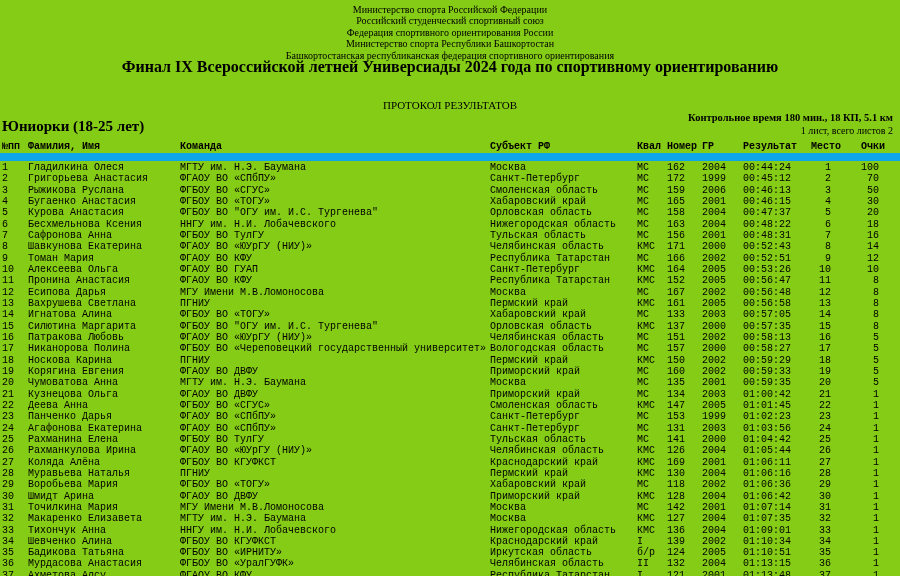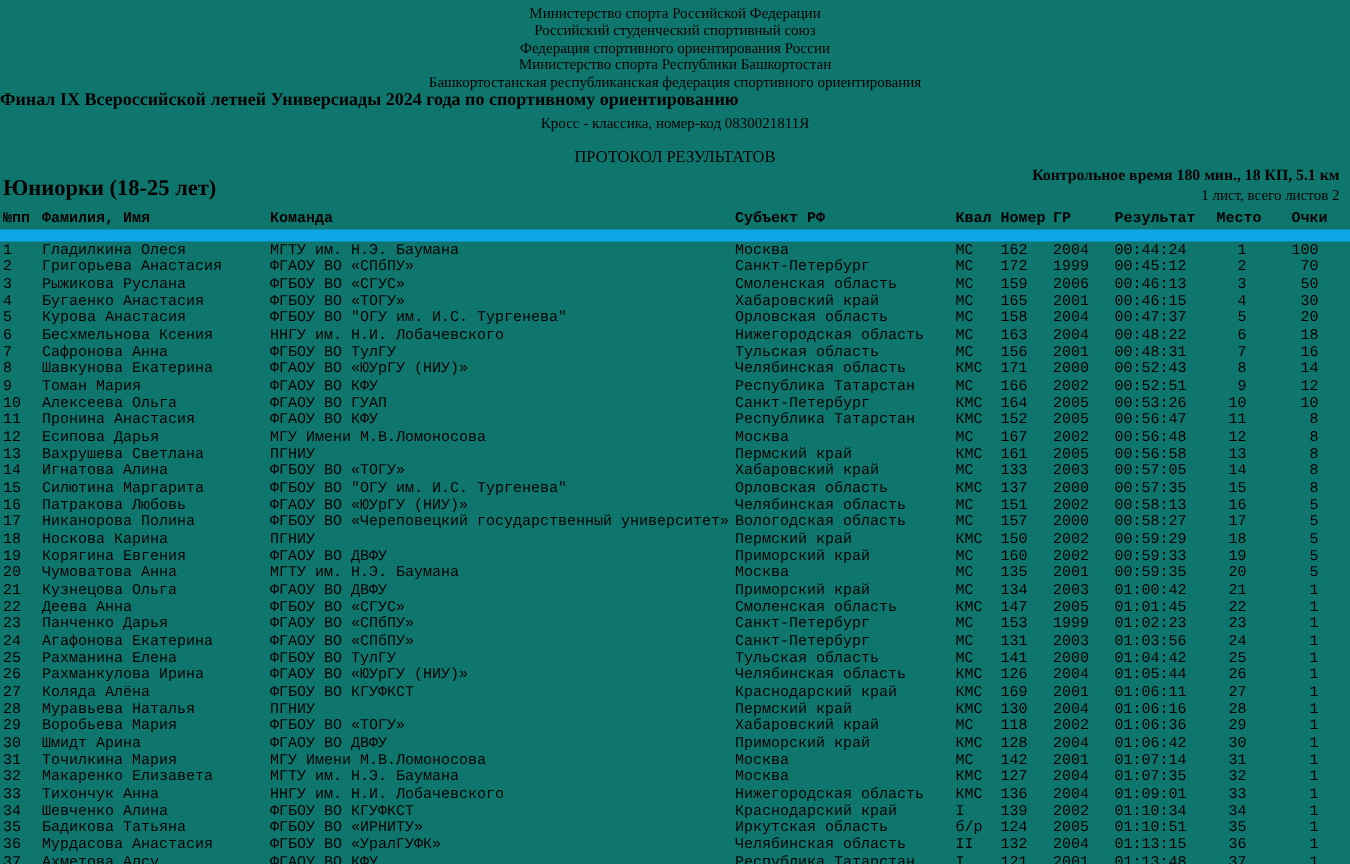--- a/index.html
+++ b/index.html
@@ -1,19 +1,19 @@
 <!DOCTYPE html>
 <html><head>
 <meta charset="utf-8">
 <style>
   html,body{margin:0;padding:0;background:#fff;}
-  .page{position:relative;width:900px;height:576px;background:#0f766e;color:#000;overflow:hidden;
+  .page{position:relative;width:900px;height:576px;background:#84cc16;color:#000;overflow:hidden;
         font-family:"Liberation Serif", serif;}
   .org{position:absolute;top:4px;left:0;right:0;text-align:center;font-size:10px;line-height:11.4px;}
-  .title{position:absolute;top:58px;left:0;right:0;font-weight:bold;font-size:12px;line-height:17px;}
+  .title{position:absolute;top:58px;left:0;right:0;text-align:center;font-weight:bold;font-size:16px;line-height:17px;}
   .subtitle{position:absolute;top:77px;left:0;right:0;text-align:center;font-size:10px;}
   .dateplace{position:absolute;top:88px;left:0;right:0;text-align:center;font-size:10px;}
   .protocol{position:absolute;top:99px;left:0;right:0;text-align:center;font-size:11px;}
   .control{position:absolute;top:112px;right:7px;font-weight:bold;font-size:10.5px;text-align:right;}
   .sheet{position:absolute;top:125px;right:7px;font-size:10px;text-align:right;}
   .section{position:absolute;top:118px;left:2px;font-weight:bold;font-size:15px;}
   .table{position:absolute;top:141px;left:0;width:900px;
          font-family:"Liberation Mono","DejaVu Sans Mono",monospace;font-size:10px;line-height:11.33px;}
   .trow{display:flex;white-space:pre;height:11.33px;align-items:baseline;}
   .thead{font-weight:bold;border-bottom:8px solid #0ea5e9;height:12px;margin-bottom:1px;}
@@ -36,21 +36,20 @@
 
 <div class="page">
   <div class="org">
     <div>Министерство спорта Российской Федерации</div>
     <div>Российский студенческий спортивный союз</div>
     <div>Федерация спортивного ориентирования России</div>
     <div>Министерство спорта Республики Башкортостан</div>
     <div>Башкортостанская республиканская федерация спортивного ориентирования</div>
   </div>
   <div class="title">Финал IX Всероссийской летней Универсиады 2024 года по спортивному ориентированию</div>
-  <div class="subtitle">Кросс - классика, номер-код 0830021811Я</div>
   <div class="protocol">ПРОТОКОЛ РЕЗУЛЬТАТОВ</div>
   <div class="control">Контрольное время 180 мин., 18 КП, 5.1 км</div>
   <div class="sheet">1 лист, всего листов 2</div>
   <div class="section">Юниорки (18-25 лет)</div>
   <div class="table">
     <div class="trow thead"><span class="cell c0">№пп</span><span class="cell c1">Фамилия, Имя</span><span class="cell c2">Команда</span><span class="cell c3">Субъект РФ</span><span class="cell c4">Квал</span><span class="cell c5">Номер</span><span class="cell c6">ГР</span><span class="cell c7">Результат</span><span class="cell c8">Место</span><span class="cell c9">Очки</span></div>
     <div>
         <div class="trow"><span class="cell c0">1</span><span class="cell c1">Гладилкина Олеся</span><span class="cell c2">МГТУ им. Н.Э. Баумана</span><span class="cell c3">Москва</span><span class="cell c4">МС</span><span class="cell c5">162</span><span class="cell c6">2004</span><span class="cell c7">00:44:24</span><span class="cell c8">1</span><span class="cell c9">100</span></div>
         <div class="trow"><span class="cell c0">2</span><span class="cell c1">Григорьева Анастасия</span><span class="cell c2">ФГАОУ ВО «СПбПУ»</span><span class="cell c3">Санкт-Петербург</span><span class="cell c4">МС</span><span class="cell c5">172</span><span class="cell c6">1999</span><span class="cell c7">00:45:12</span><span class="cell c8">2</span><span class="cell c9">70</span></div>
         <div class="trow"><span class="cell c0">3</span><span class="cell c1">Рыжикова Руслана</span><span class="cell c2">ФГБОУ ВО «СГУС»</span><span class="cell c3">Смоленская область</span><span class="cell c4">МС</span><span class="cell c5">159</span><span class="cell c6">2006</span><span class="cell c7">00:46:13</span><span class="cell c8">3</span><span class="cell c9">50</span></div>

